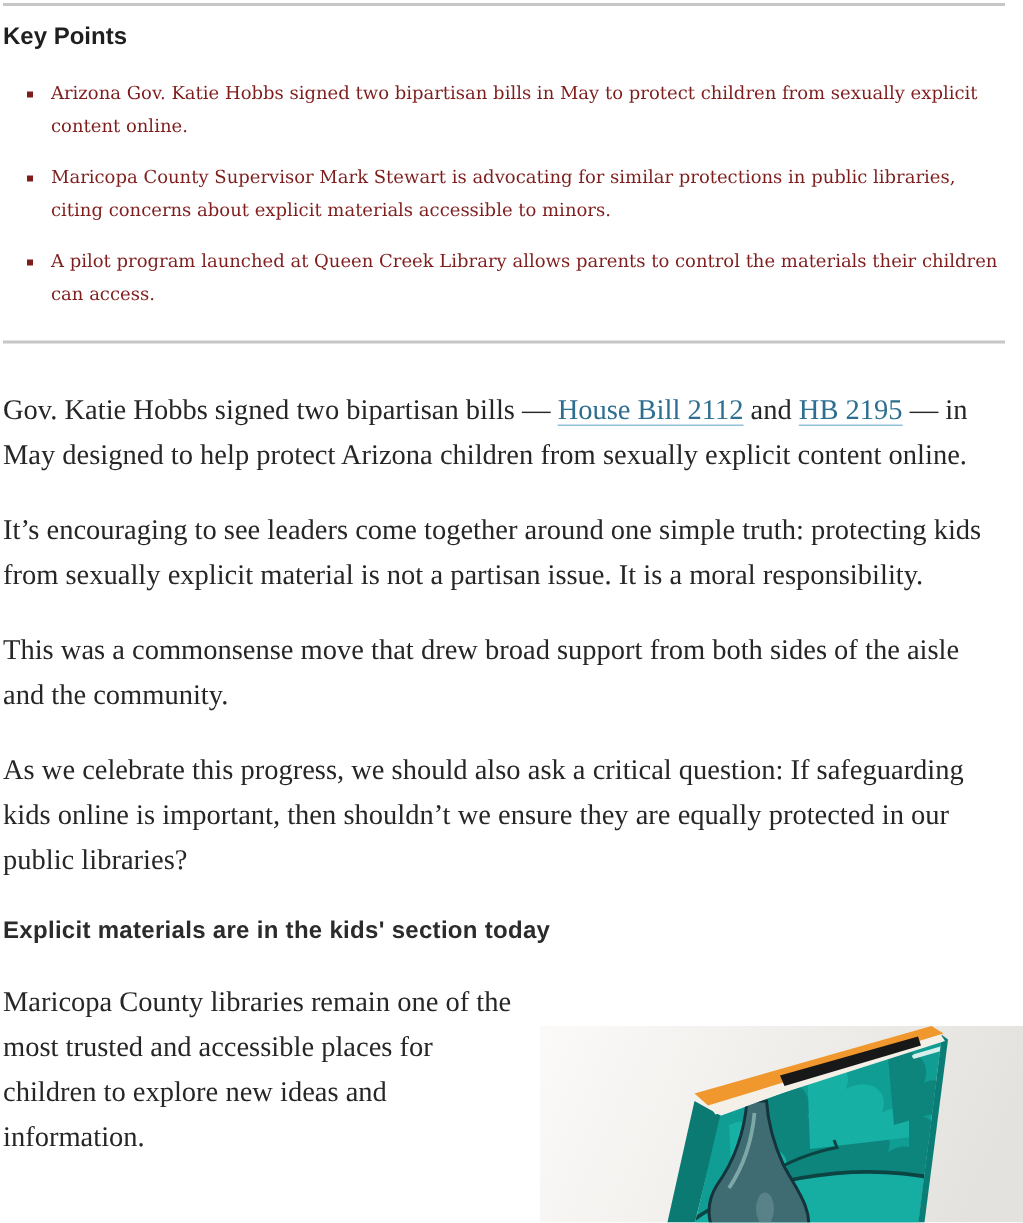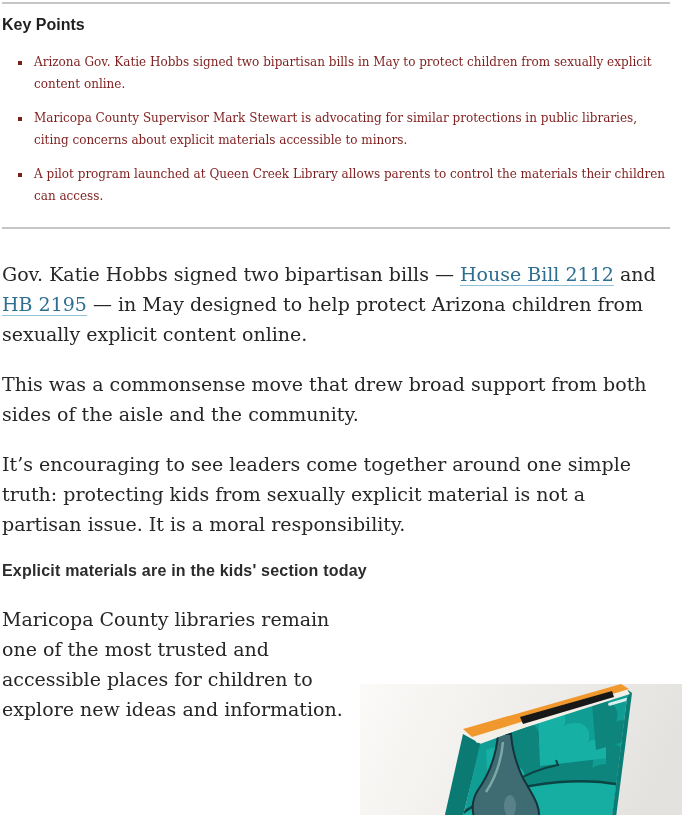--- a/index.html
+++ b/index.html
@@ -43,20 +43,21 @@
   .kp-list li { margin-bottom: 12px; padding-left: 2px; }
   .kp-list li:last-child { margin-bottom: 16px; }
   .kp-bottom { margin-top: 20px; }
 
   
   .article p {
     font-size: 19px;
     line-height: 30px;
     margin: 20px 0 0 0;
     color: #262626;
+    font-family: Liberation Serif, serif;
   }
   .article p.first { margin-top: 30px; }
   .article a {
     color: #2d6e91;
     text-decoration: underline;
     text-decoration-color: #8fc1da;
     text-decoration-thickness: 1px;
     text-underline-offset: 4px;
   }
   .section-heading {
@@ -94,24 +95,25 @@
         <li>Arizona Gov. Katie Hobbs signed two bipartisan bills in May to protect children from sexually explicit content online.</li>
         <li>Maricopa County Supervisor Mark Stewart is advocating for similar protections in public libraries, citing concerns about explicit materials accessible to minors.</li>
         <li>A pilot program launched at Queen Creek Library allows parents to control the materials their children can access.</li>
       </ul>
       <hr class="divider kp-bottom">
     </div>
 
     <div class="article">
       <p class="first"><span>Gov. Katie Hobbs signed two bipartisan bills — </span><a href="#">House Bill 2112</a><span> and </span><a href="#">HB 2195</a><span> — in May designed to help protect Arizona children from sexually explicit content online.</span></p>
 
+      <p>It’s encouraging to see leaders come together around one simple truth: protecting kids from sexually explicit material is not a partisan issue. It is a moral responsibility.</p>
+
       <p>This was a commonsense move that drew broad support from both sides of the aisle and the community.</p>
 
-      <p>It’s encouraging to see leaders come together around one simple truth: protecting kids from sexually explicit material is not a partisan issue. It is a moral responsibility.</p>
-
+      <p>As we celebrate this progress, we should also ask a critical question: If safeguarding kids online is important, then shouldn’t we ensure they are equally protected in our public libraries?</p>
 
       <h2 class="section-heading">Explicit materials are in the kids' section today</h2>
 
       <p class="last-para">Maricopa County libraries remain one of the most trusted and accessible places for children to explore new ideas and information.</p>
     </div>
   </div>
 
   <div class="book-photo">
     <svg width="322" height="180" viewBox="0 0 322 180" xmlns="http://www.w3.org/2000/svg">
       <defs>

